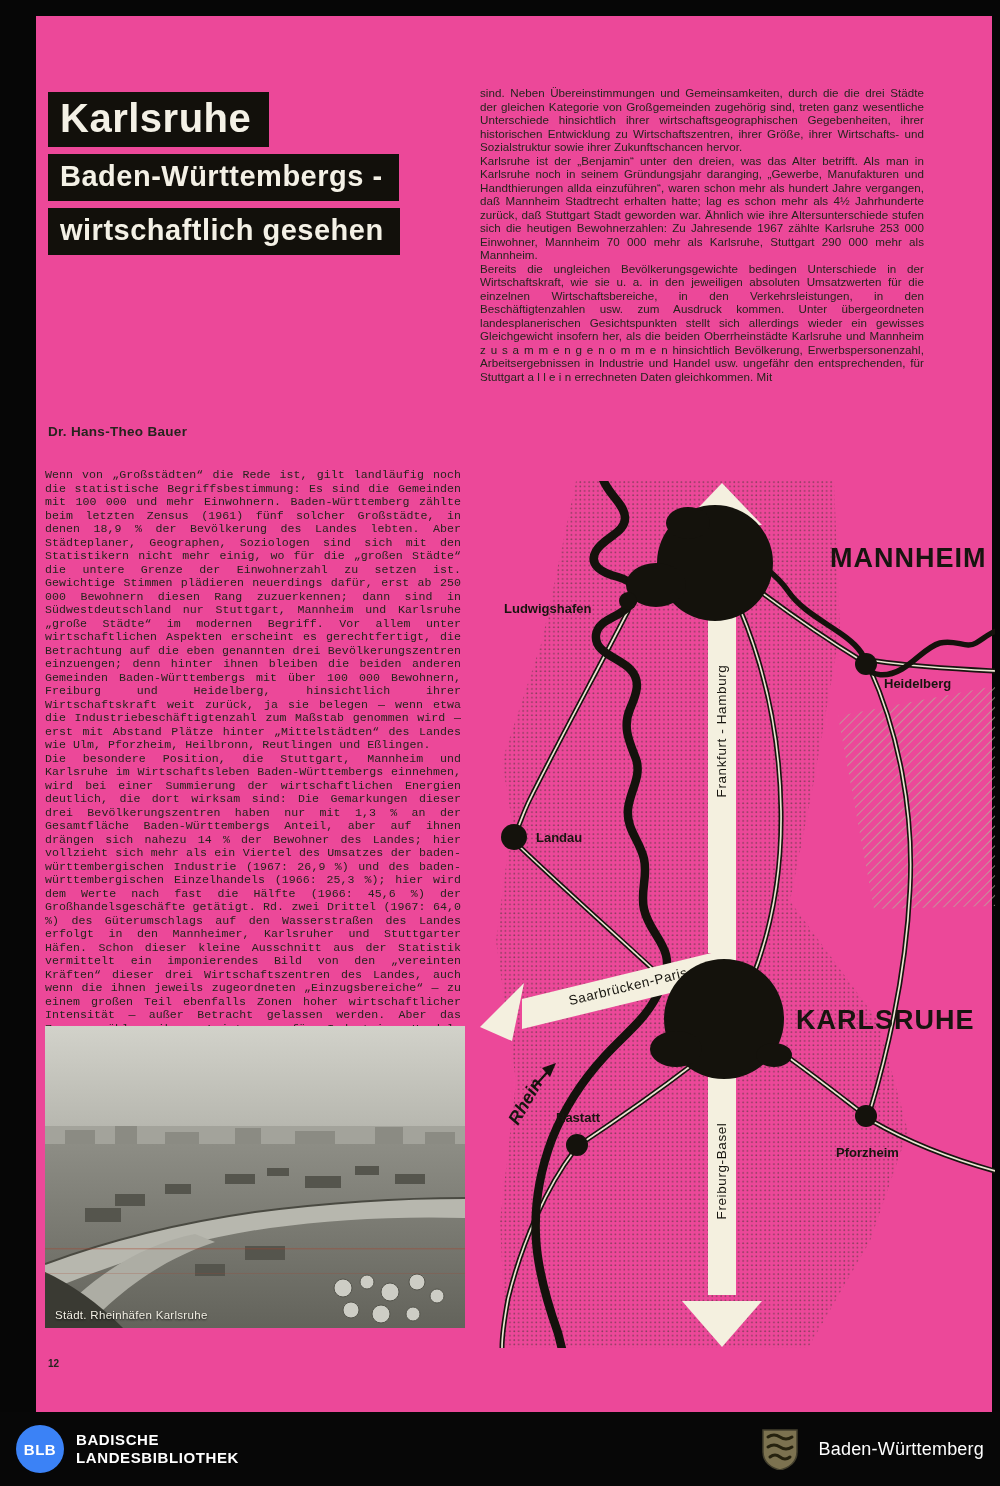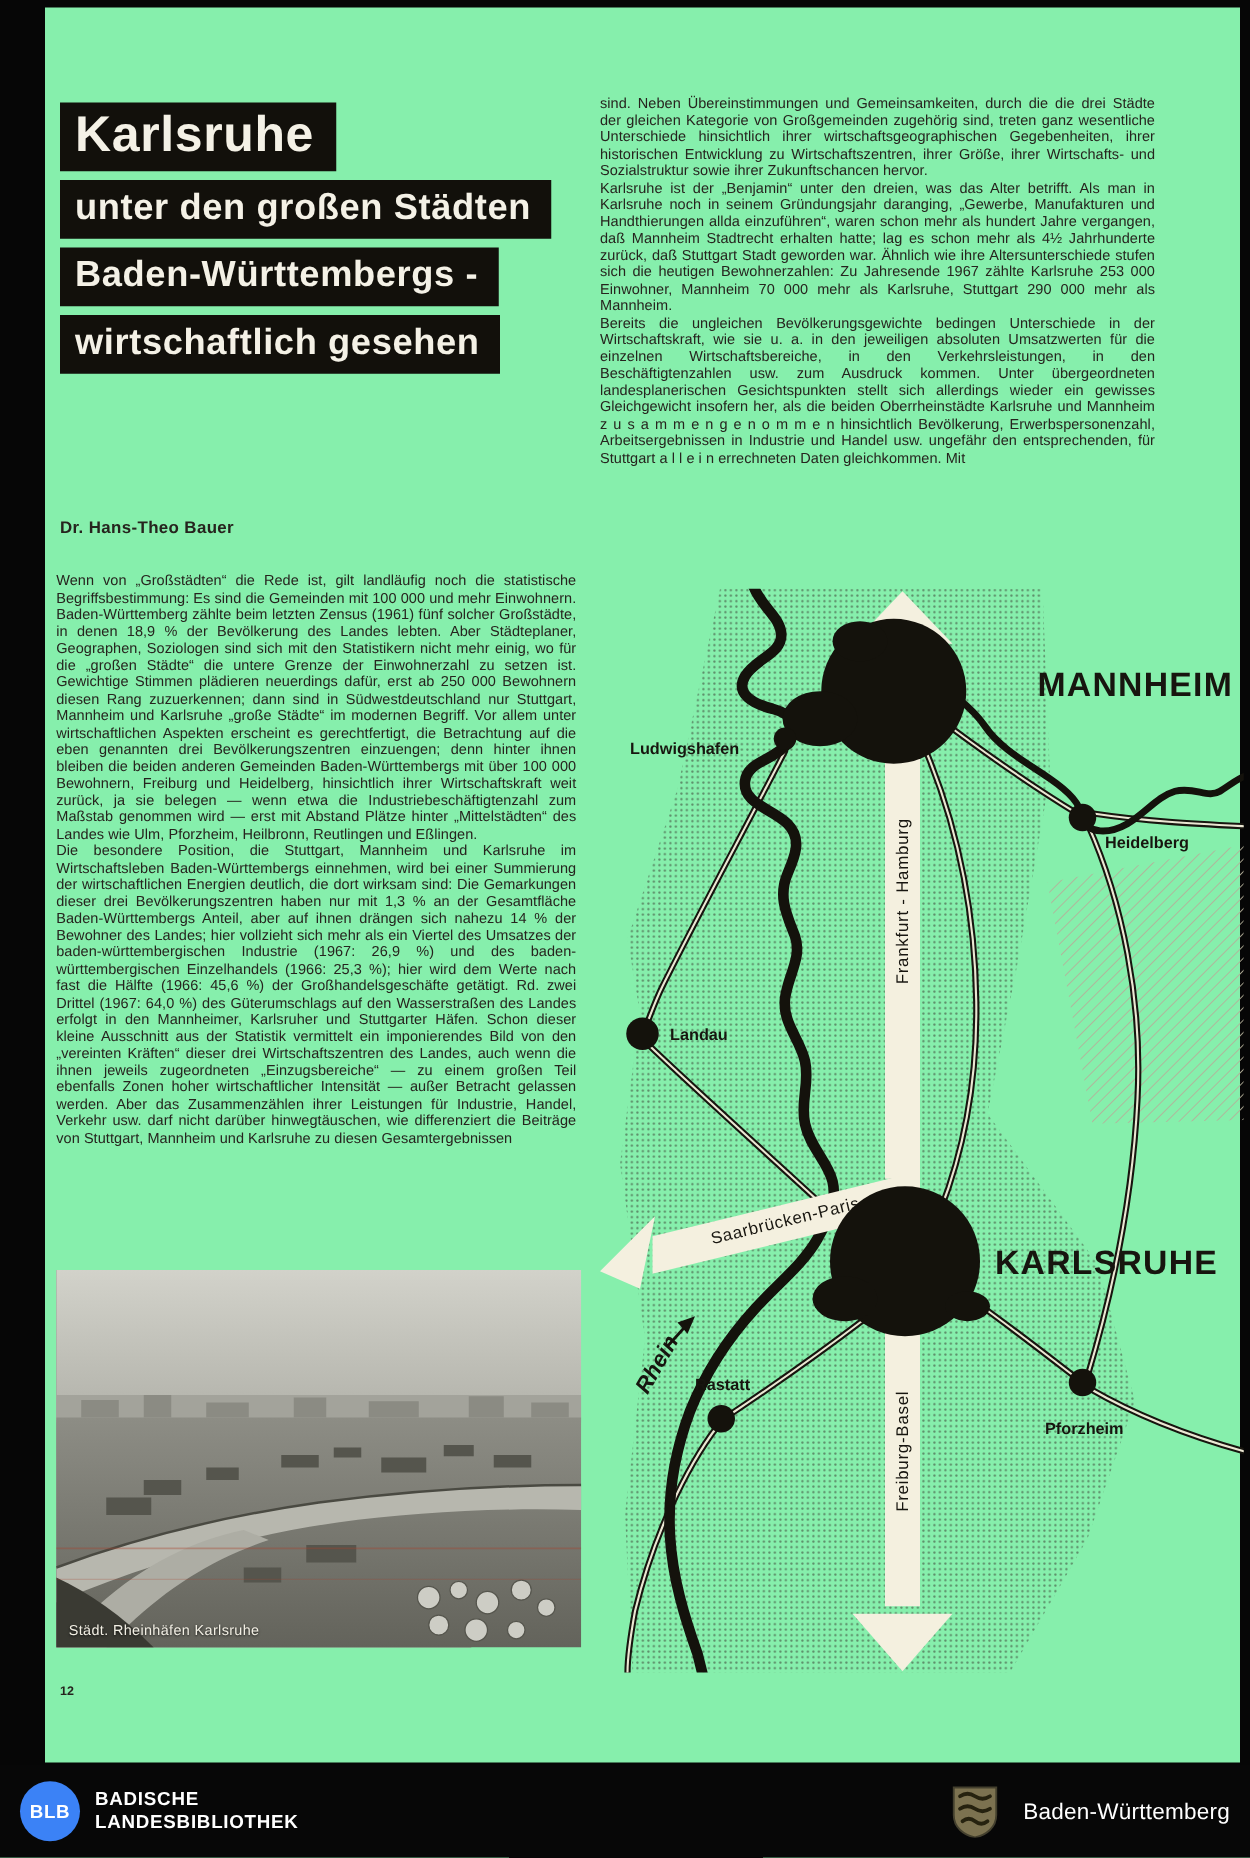--- a/index.html
+++ b/index.html
@@ -1,37 +1,37 @@
 <!DOCTYPE html>
 <html><head>
 <meta charset="utf-8">
 <style>
   html,body{margin:0;padding:0;}
   body{
     width:1000px;height:1486px;position:relative;background:#060606;
     font-family:"Liberation Sans",sans-serif;overflow:hidden;
   }
   .page{
-    position:absolute;left:36px;top:6px;width:956px;height:1404px;
-    background:#86efac;color:#26241e;
+    position:absolute;left:36px;top:16px;width:956px;height:1404px;
+    background:#ec4899;color:#26241e;
   }
   
   .title-block{position:absolute;left:12px;top:76px;}
   .title-line{
     display:table;background:#12100b;color:#f4f1e6;font-weight:bold;
     letter-spacing:.5px;margin-bottom:7px;white-space:nowrap;
   }
   .t1{font-size:40px;line-height:46px;padding:3px 18px 6px 12px;}
   .t2,.t3,.t4{font-size:29px;line-height:34px;padding:5px 16px 8px 12px;}
   .author{position:absolute;left:12px;top:408px;font-size:13.5px;font-weight:bold;letter-spacing:.3px;}
   
   .col{position:absolute;font-size:11.6px;line-height:13.5px;text-align:justify;letter-spacing:.05px;}
   .col p{margin:0;}
   .col-right{left:444px;top:70px;width:444px;}
-  .col-left{left:9px;top:452px;width:416px;}
+  .col-left{left:9px;top:452px;width:416px;font-family:Liberation Mono, monospace;}
   
   .photo{position:absolute;left:9px;top:1010px;width:332px;height:302px;margin:0;background:#8a8a82;text-align:right;}
   .photo svg{display:block;}
   .photo figcaption{
     position:absolute;left:10px;bottom:7px;color:#f2efe4;font-size:11.5px;
     letter-spacing:.3px;text-shadow:0 1px 2px rgba(0,0,0,.8);
   }
   
   .map{position:absolute;left:442px;top:465px;width:517px;height:867px;}
   .map text{font-family:"Liberation Sans",sans-serif;fill:#17150f;}
@@ -57,21 +57,20 @@
 </style>
 </head>
 <body>
 
 <div class="scan-frame">
 
   <div class="page">
 
     <header class="title-block">
       <span class="title-line t1">Karlsruhe</span>
-      <span class="title-line t2">unter den großen Städten</span>
       <span class="title-line t3">Baden-Württembergs -</span>
       <span class="title-line t4">wirtschaftlich gesehen</span>
     </header>
 
     <div class="author">Dr. Hans-Theo Bauer</div>
 
     <section class="col col-right">
       <p>sind. Neben Übereinstimmungen und Gemeinsamkeiten, durch die die drei Städte der gleichen Kategorie von Großgemeinden zugehörig sind, treten ganz wesentliche Unterschiede hinsichtlich ihrer wirtschaftsgeographischen Gegebenheiten, ihrer historischen Entwicklung zu Wirtschaftszentren, ihrer Größe, ihrer Wirtschafts- und Sozialstruktur sowie ihrer Zukunftschancen hervor.</p>
       <p>Karlsruhe ist der „Benjamin“ unter den dreien, was das Alter betrifft. Als man in Karlsruhe noch in seinem Gründungsjahr daranging, „Gewerbe, Manufakturen und Handthierungen allda einzuführen“, waren schon mehr als hundert Jahre vergangen, daß Mannheim Stadtrecht erhalten hatte; lag es schon mehr als 4½ Jahrhunderte zurück, daß Stuttgart Stadt geworden war. Ähnlich wie ihre Altersunterschiede stufen sich die heutigen Bewohnerzahlen: Zu Jahresende 1967 zählte Karlsruhe 253 000 Einwohner, Mannheim 70 000 mehr als Karlsruhe, Stuttgart 290 000 mehr als Mannheim.</p>
       <p>Bereits die ungleichen Bevölkerungsgewichte bedingen Unterschiede in der Wirtschaftskraft, wie sie u. a. in den jeweiligen absoluten Umsatzwerten für die einzelnen Wirtschaftsbereiche, in den Verkehrsleistungen, in den Beschäftigtenzahlen usw. zum Ausdruck kommen. Unter übergeordneten landesplanerischen Gesichtspunkten stellt sich allerdings wieder ein gewisses Gleichgewicht insofern her, als die beiden Oberrheinstädte Karlsruhe und Mannheim z u s a m m e n g e n o m m e n hinsichtlich Bevölkerung, Erwerbspersonenzahl, Arbeitsergebnissen in Industrie und Handel usw. ungefähr den entsprechenden, für Stuttgart a l l e i n errechneten Daten gleichkommen. Mit</p>

